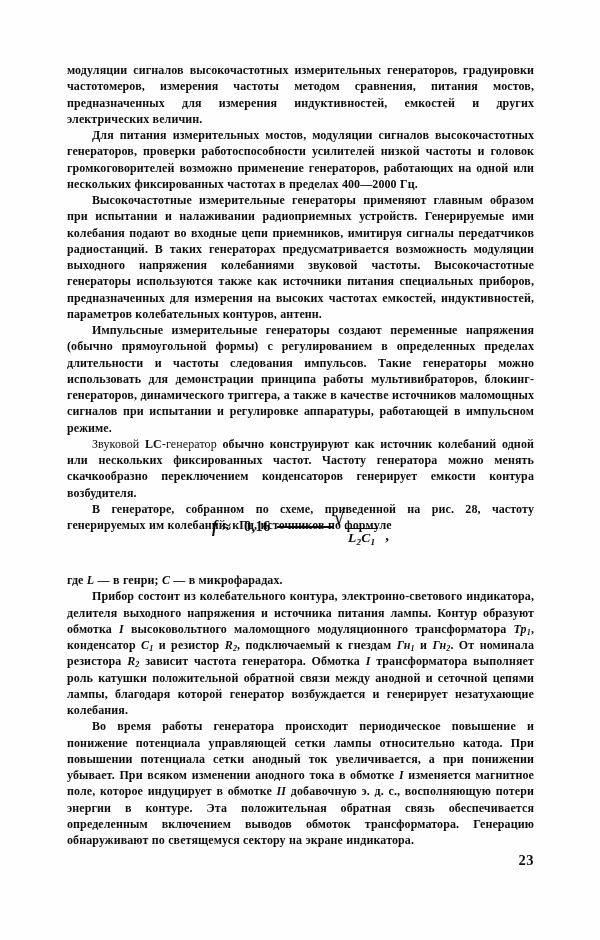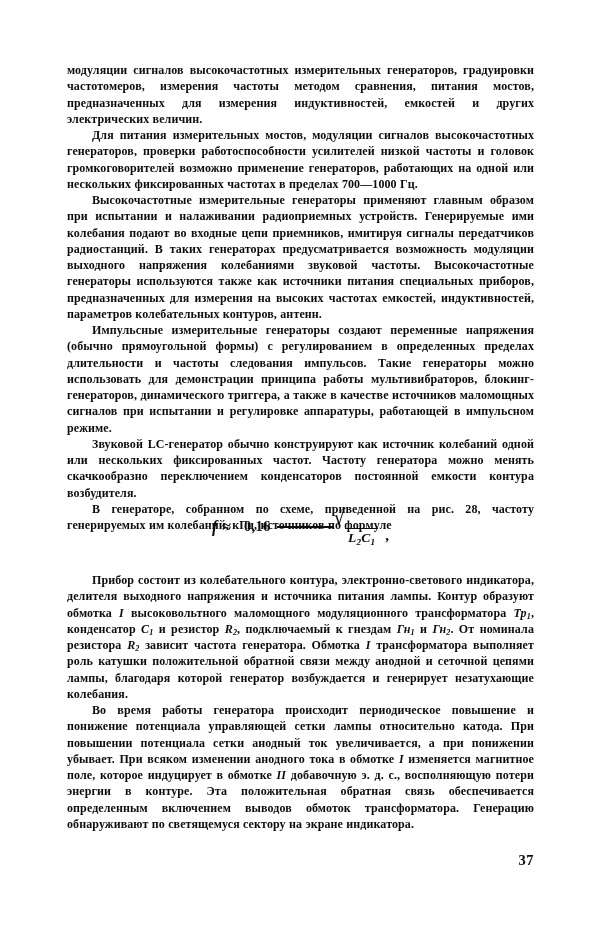--- a/index.html
+++ b/index.html
@@ -39,21 +39,21 @@
     font-weight: 600;
     -webkit-font-smoothing: none;
   }
   p.para.noindent {
     text-indent: 0;
   }
   .ital {
     font-style: italic;
   }
   .bold {
-    font-weight: 700;
+    font-weight: 400;
   }
   .bold-ital {
     font-weight: 800;
   }
   sub {
     font-size: 0.68em;
     line-height: 0;
     vertical-align: -0.28em;
   }
   
@@ -148,28 +148,28 @@
 </style>
 </head>
 <body>
 
 <div class="page">
 
   <div class="text-column">
 
     <p class="para noindent">модуляции сигналов высокочастотных измерительных генераторов, градуировки частотомеров, измерения частоты методом сравнения, питания мостов, предназначенных для измерения индуктивностей, емкостей и других электрических величин.</p>
 
-    <p class="para">Для питания измерительных мостов, модуляции сигналов высокочастотных генераторов, проверки работоспособности усилителей низкой частоты и головок громкоговорителей возможно применение генераторов, работающих на одной или нескольких фиксированных частотах в пределах 700—1000 Гц.</p>
+    <p class="para">Для питания измерительных мостов, модуляции сигналов высокочастотных генераторов, проверки работоспособности усилителей низкой частоты и головок громкоговорителей возможно применение генераторов, работающих на одной или нескольких фиксированных частотах в пределах 400—2000 Гц.</p>
 
     <p class="para">Высокочастотные измерительные генераторы применяют главным образом при испытании и налаживании радиоприемных устройств. Генерируемые ими колебания подают во входные цепи приемников, имитируя сигналы передатчиков радиостанций. В таких генераторах предусматривается возможность модуляции выходного напряжения колебаниями звуковой частоты. Высокочастотные генераторы используются также как источники питания специальных приборов, предназначенных для измерения на высоких частотах емкостей, индуктивностей, параметров колебательных контуров, антенн.</p>
 
     <p class="para">Импульсные измерительные генераторы создают переменные напряжения (обычно прямоугольной формы) с регулированием в определенных пределах длительности и частоты следования импульсов. Такие генераторы можно использовать для демонстрации принципа работы мультивибраторов, блокинг-генераторов, динамического триггера, а также в качестве источников маломощных сигналов при испытании и регулировке аппаратуры, работающей в импульсном режиме.</p>
 
     <p class="para">
-      <span class="bold">Звуковой </span><span class="bold-ital">LC</span><span class="bold">-генератор</span><span> обычно конструируют как источник колебаний одной или нескольких фиксированных частот. Частоту генератора можно менять скачкообразно переключением конденсаторов постоянной емкости контура возбудителя.</span>
+      <span class="bold">Звуковой </span><span class="bold-ital">LC</span><span class="bold">-генератор</span><span> обычно конструируют как источник колебаний одной или нескольких фиксированных частот. Частоту генератора можно менять скачкообразно переключением конденсаторов генерирует емкости контура возбудителя.</span>
     </p>
 
     <p class="para">В генераторе, собранном по схеме, приведенной на рис. 28, частоту генерируемых им колебаний, кГц, источников по формуле</p>
 
   </div>
 
   <div class="formula-block">
     <div class="formula">
       <span class="f-var">f</span>
       <span class="f-approx">≈</span>
@@ -182,26 +182,29 @@
             <span class="radicand"><span>L</span><sub>2</sub><span>C</span><sub>1</sub></span>
           </span>
         </span>
       </span>
       <span class="f-comma">,</span>
     </div>
   </div>
 
   <div class="text-column" style="top:572px;">
 
+    <p class="para noindent">
+      <span>где </span><span class="ital">L</span><span> — в генри; </span><span class="ital">C</span><span> — в микрофарадах.</span>
+    </p>
 
     <p class="para">
       <span>Прибор состоит из колебательного контура, электронно-светового индикатора, делителя выходного напряжения и источника питания лампы. Контур образуют обмотка </span><span class="ital">I</span><span> высоковольтного маломощного модуляционного трансформатора </span><span class="ital">Тр</span><sub class="ital">1</sub><span>, конденсатор </span><span class="ital">C</span><sub class="ital">1</sub><span> и резистор </span><span class="ital">R</span><sub class="ital">2</sub><span>, подключаемый к гнездам </span><span class="ital">Гн</span><sub class="ital">1</sub><span> и </span><span class="ital">Гн</span><sub class="ital">2</sub><span>. От номинала резистора </span><span class="ital">R</span><sub class="ital">2</sub><span> зависит частота генератора. Обмотка </span><span class="ital">I</span><span> трансформатора выполняет роль катушки положительной обратной связи между анодной и сеточной цепями лампы, благодаря которой генератор возбуждается и генерирует незатухающие колебания.</span>
     </p>
 
     <p class="para">
       <span>Во время работы генератора происходит периодическое повышение и понижение потенциала управляющей сетки лампы относительно катода. При повышении потенциала сетки анодный ток увеличивается, а при понижении убывает. При всяком изменении анодного тока в обмотке </span><span class="ital">I</span><span> изменяется магнитное поле, которое индуцирует в обмотке </span><span class="ital">II</span><span> добавочную э. д. с., восполняющую потери энергии в контуре. Эта положительная обратная связь обеспечивается определенным включением выводов обмоток трансформатора. Генерацию обнаруживают по светящемуся сектору на экране индикатора.</span>
     </p>
 
   </div>
 
-  <div class="page-number">37</div>
+  <div class="page-number">23</div>
 
 </div>
 
 </body></html>

